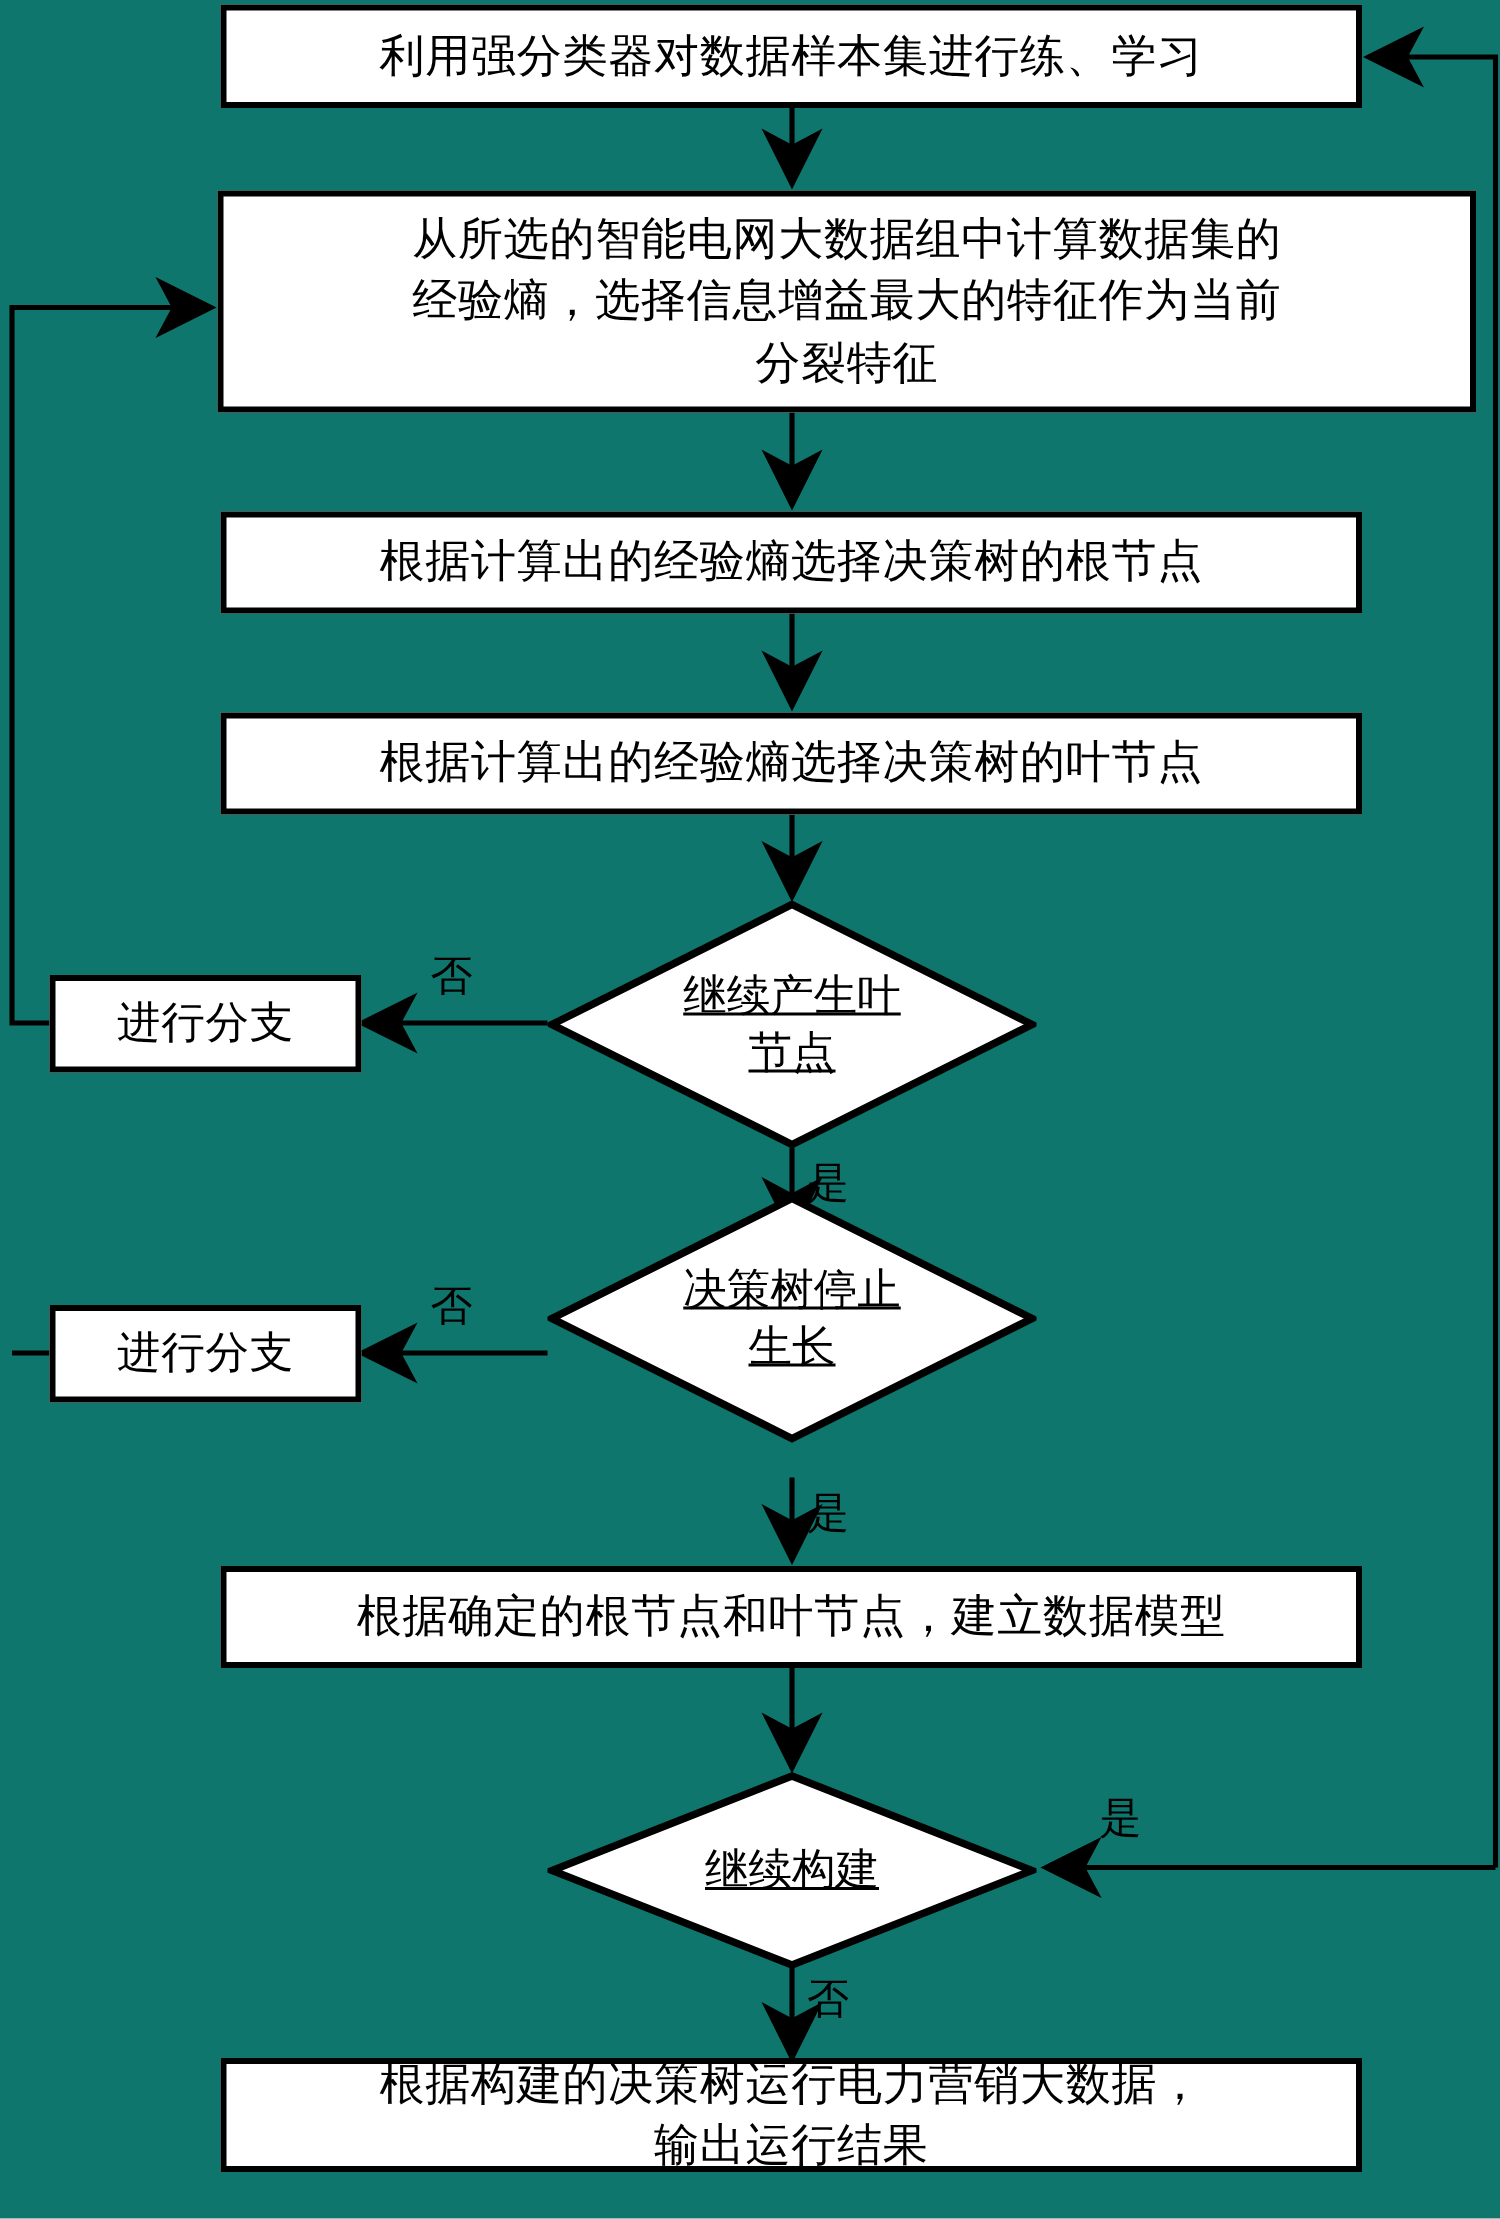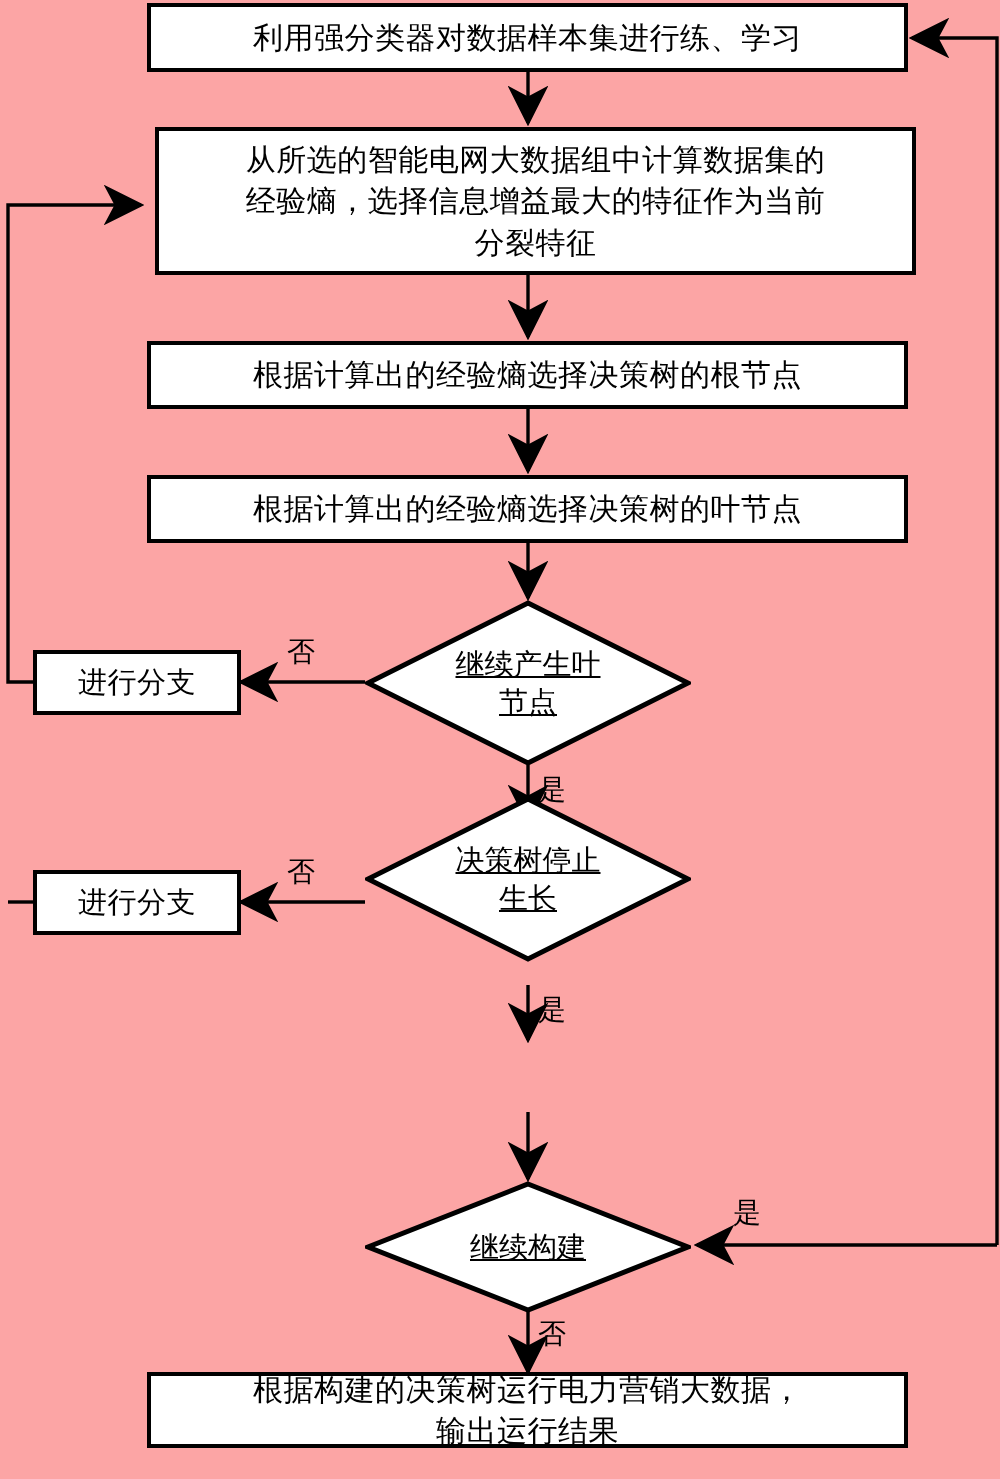--- a/index.html
+++ b/index.html
@@ -5,21 +5,21 @@
 <style>
   html, body {
     margin: 0;
     padding: 0;
     background: #ffffff;
   }
   #page {
     position: relative;
     width: 1000px;
     height: 1479px;
-    background: #fca5a5;
+    background: #0f766e;
     overflow: hidden;
     font-family: "Liberation Serif", "DejaVu Serif", serif;
   }
   #wires {
     position: absolute;
     left: 0; top: 0;
     width: 1000px;
     height: 1479px;
     pointer-events: none;
   }
@@ -115,21 +115,21 @@
 
       <path d="M997,1245 L697,1245" marker-end="url(#arw)"></path>
       <path d="M997,1245 L997,38 L912,38" marker-end="url(#arw)"></path>
     </g>
   </svg>
 
   <div class="node proc" style="left:147px; top:3px; width:761px; height:69px;">
     <span class="txt">利用强分类器对数据样本集进行练、学习</span>
   </div>
 
-  <div class="node proc" style="left:155px; top:127px; width:761px; height:148px;">
+  <div class="node proc" style="left:145px; top:127px; width:839px; height:148px;">
     <span class="txt">从所选的智能电网大数据组中计算数据集的
 经验熵，选择信息增益最大的特征作为当前
 分裂特征</span>
   </div>
 
   <div class="node proc" style="left:147px; top:341px; width:761px; height:68px;">
     <span class="txt">根据计算出的经验熵选择决策树的根节点</span>
   </div>
 
   <div class="node proc" style="left:147px; top:475px; width:761px; height:68px;">
@@ -137,20 +137,23 @@
   </div>
 
   <div class="node proc branch" style="left:33px; top:650px; width:208px; height:65px;">
     <span class="txt">进行分支</span>
   </div>
 
   <div class="node proc branch" style="left:33px; top:870px; width:208px; height:65px;">
     <span class="txt">进行分支</span>
   </div>
 
+  <div class="node proc" style="left:147px; top:1044px; width:761px; height:68px;">
+    <span class="txt">根据确定的根节点和叶节点，建立数据模型</span>
+  </div>
 
   <div class="node proc" style="left:147px; top:1372px; width:761px; height:76px;">
     <span class="txt">根据构建的决策树运行电力营销大数据，
 输出运行结果</span>
   </div>
 
   <div class="decision" style="left:365px; top:600px; width:326px; height:166px;">
     <svg width="326" height="166" viewBox="0 0 326 166">
       <polygon points="163,3 323,83 163,163 3,83" fill="#ffffff" stroke="#000000" stroke-width="5"></polygon>
     </svg>

